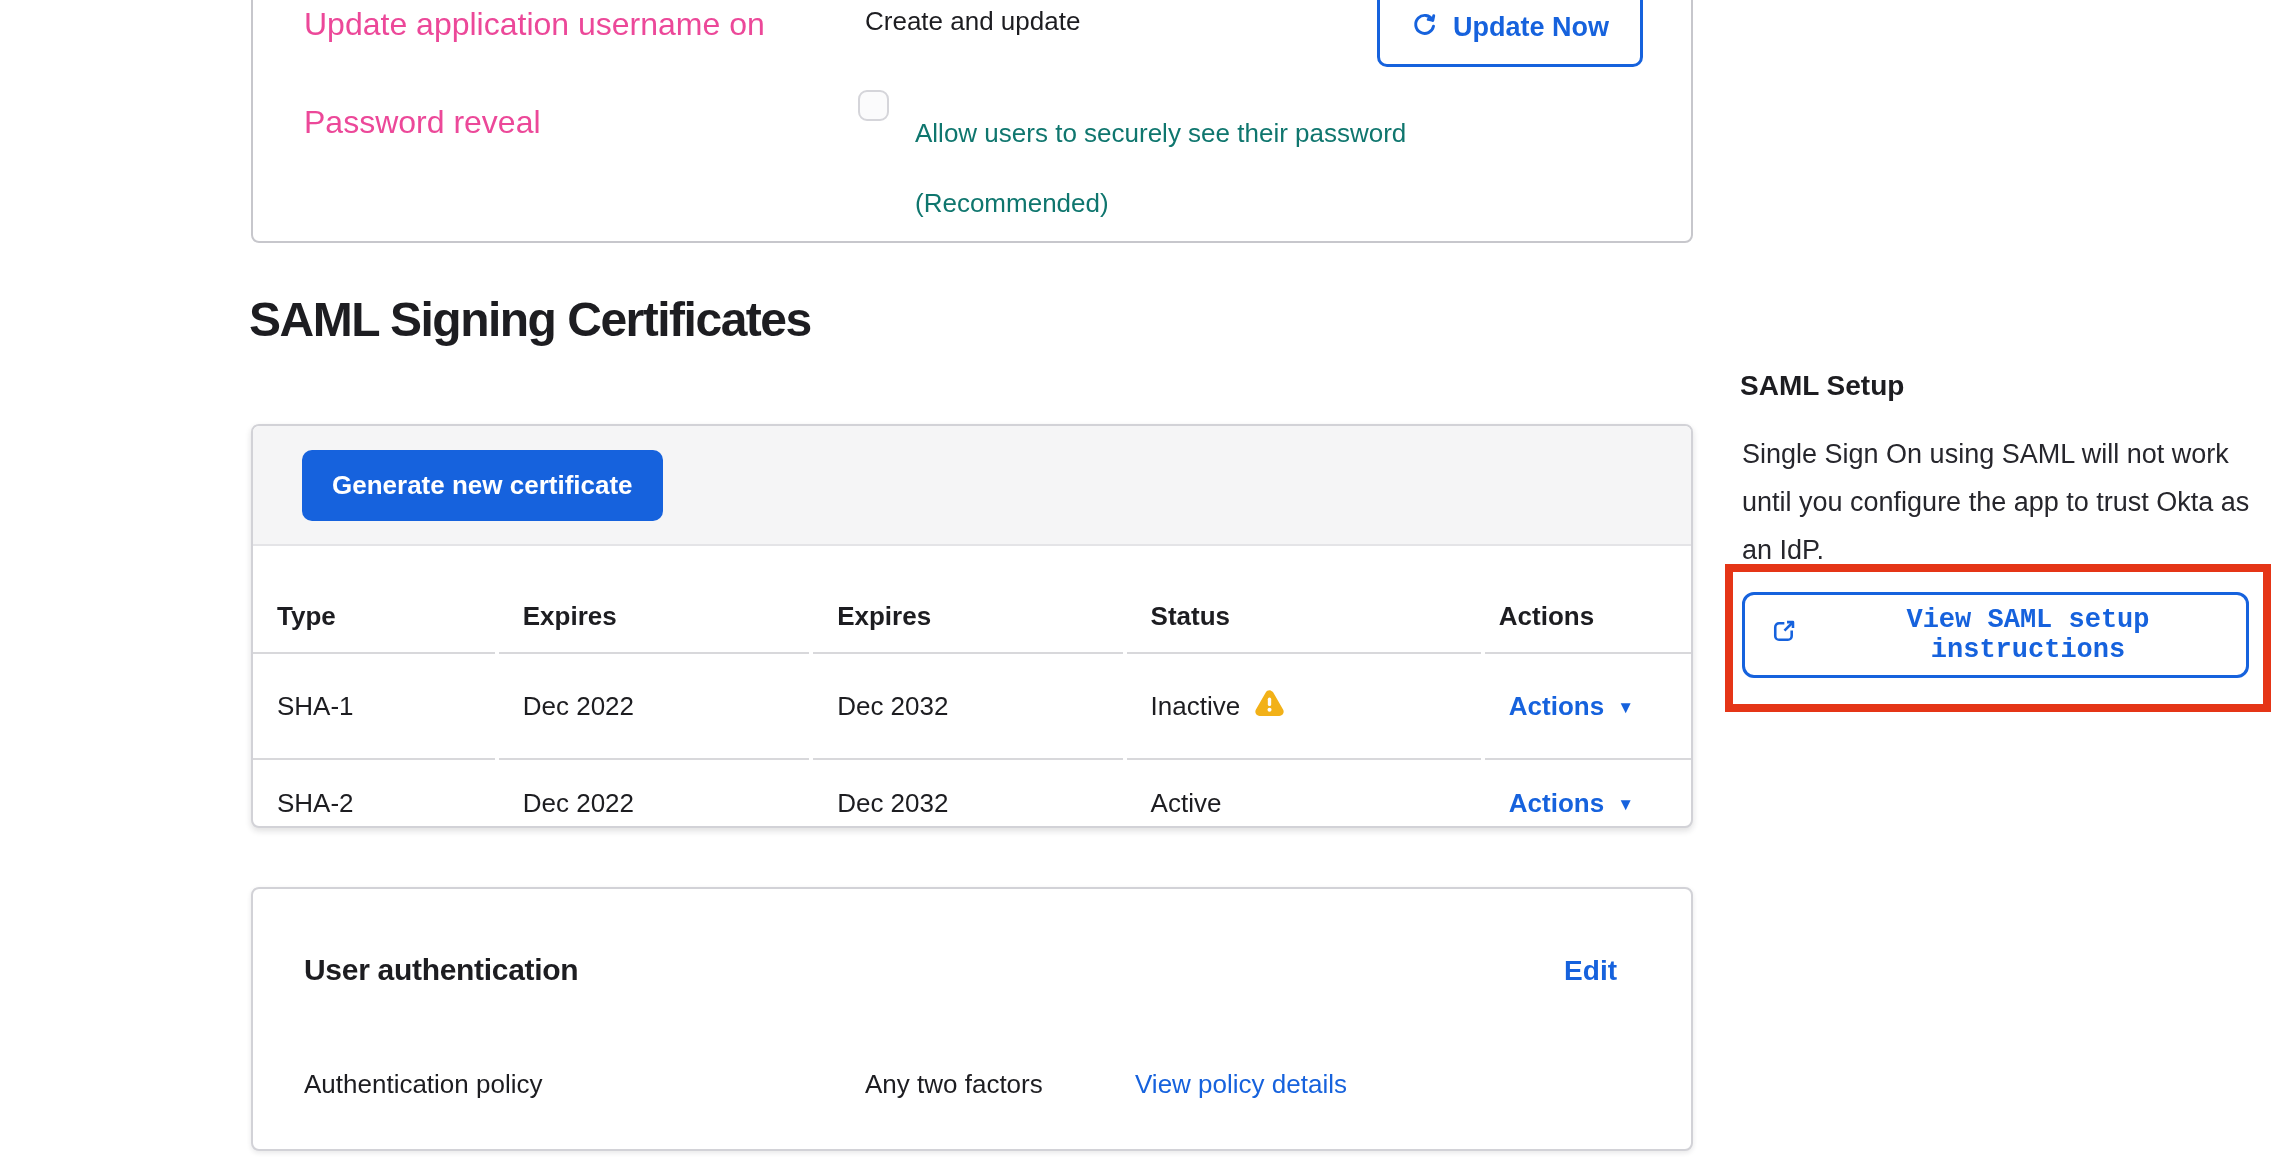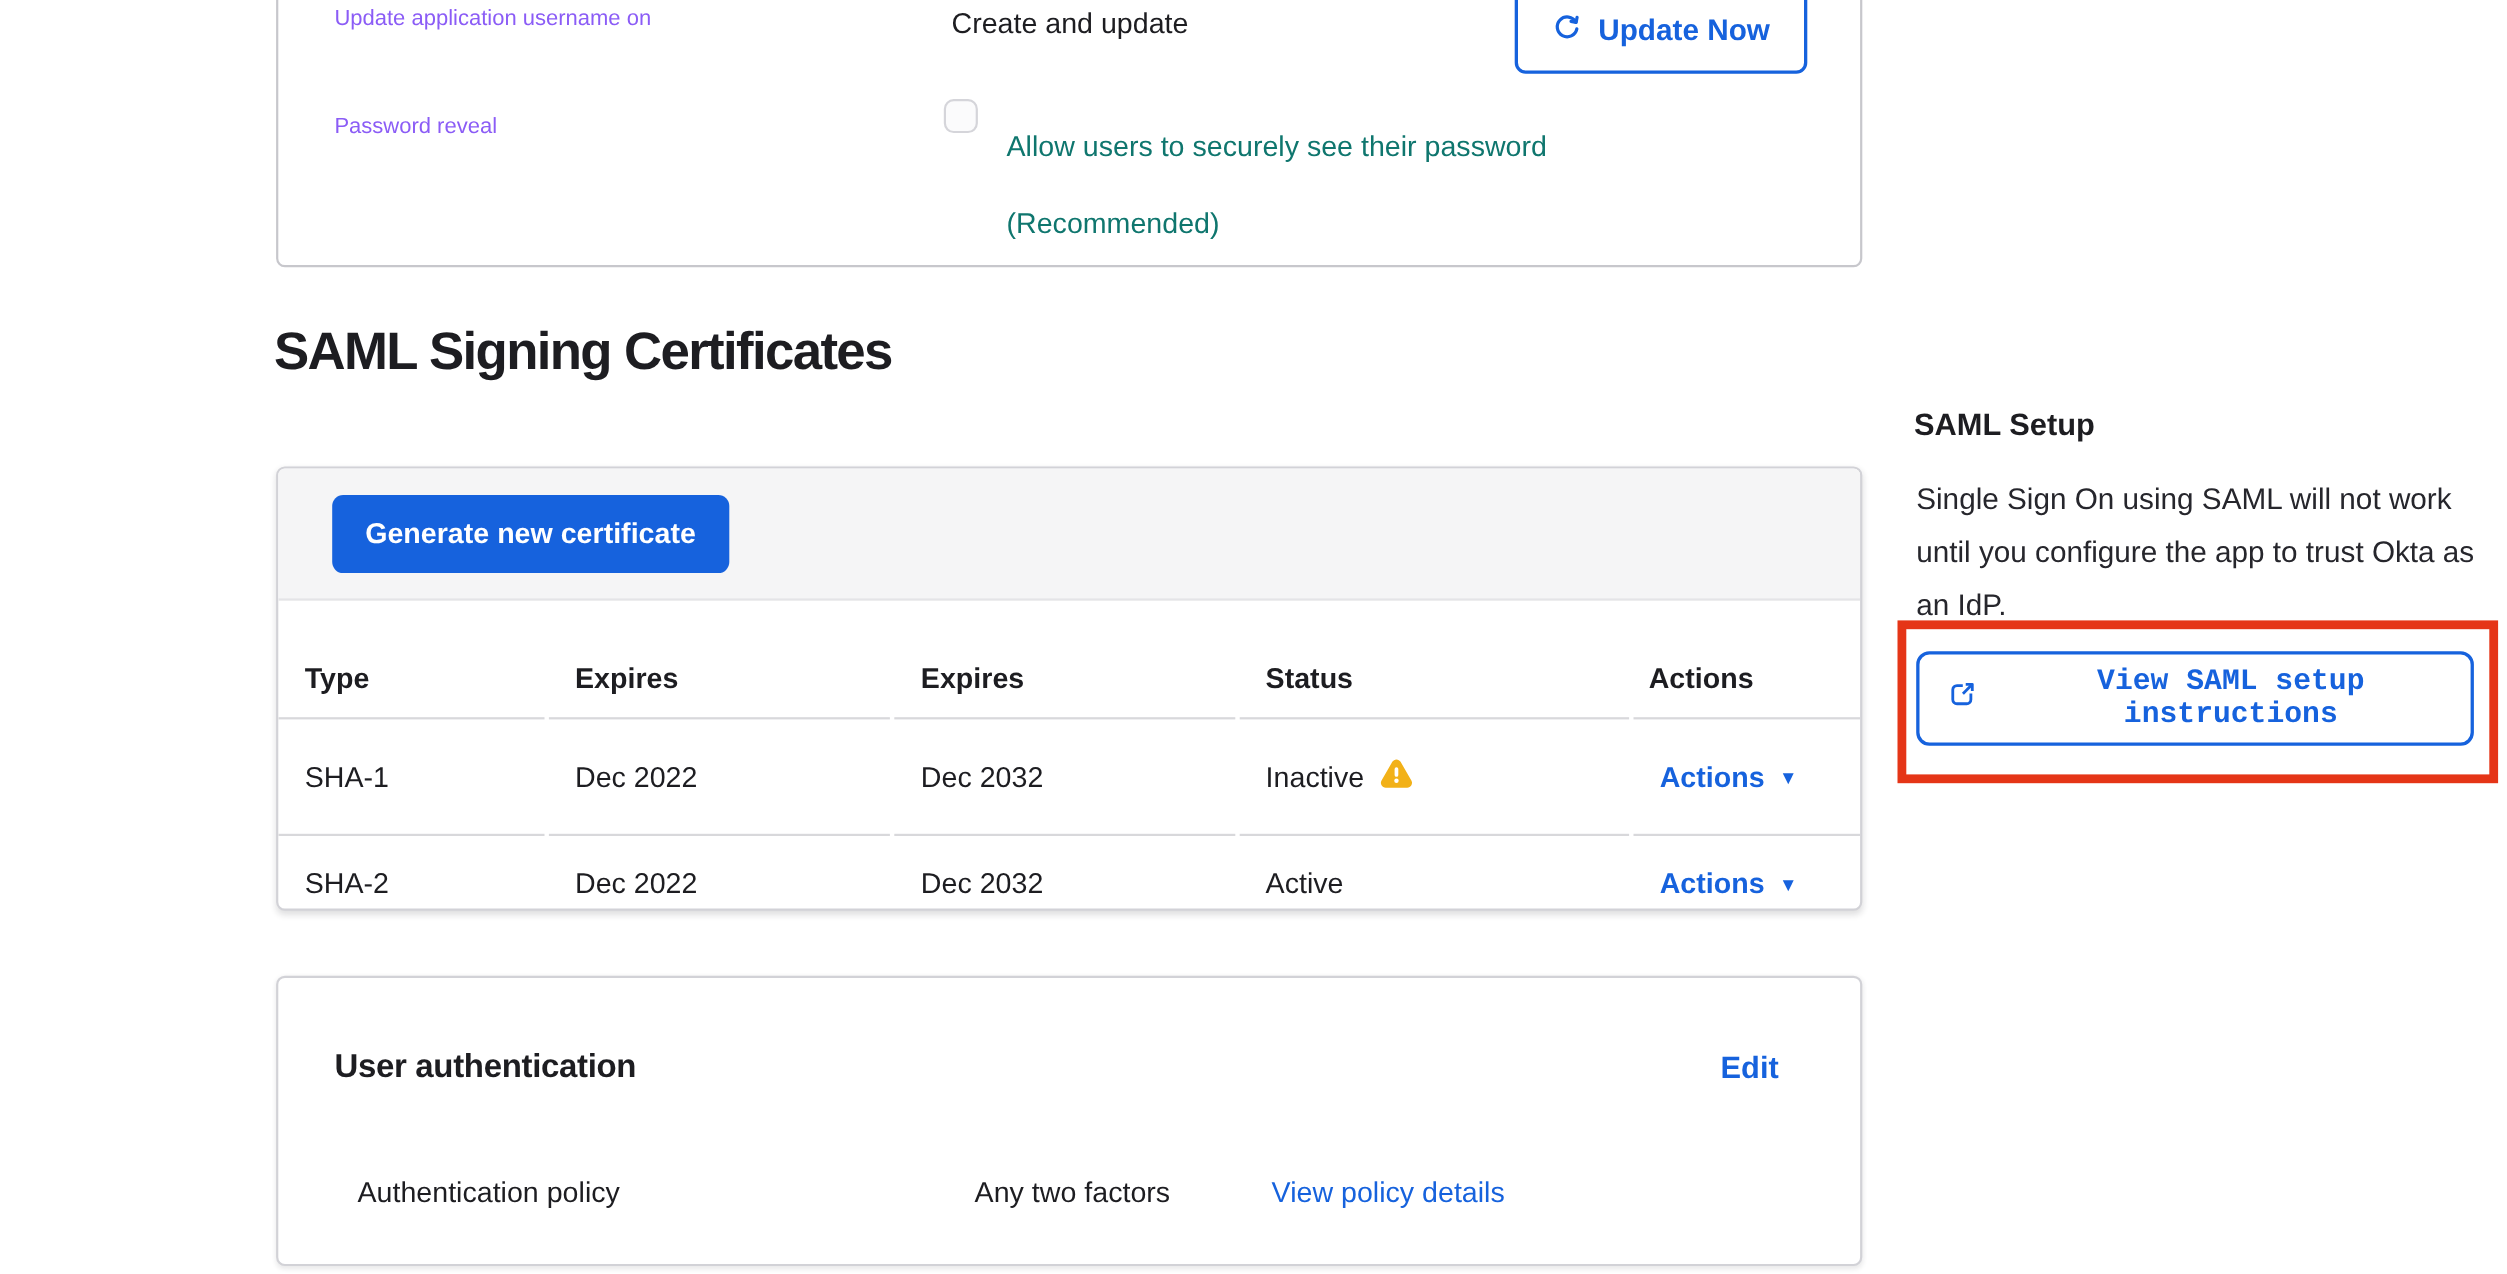--- a/index.html
+++ b/index.html
@@ -4,21 +4,21 @@
 <style>
   html,body{margin:0;padding:0;background:#fff;}
   .canvas{
     position:relative;width:2279px;height:1158px;overflow:hidden;background:#ffffff;
     font-family:"Liberation Sans","DejaVu Sans",sans-serif;color:#1d1d21;
   }
   .card{position:absolute;background:#fff;border:2px solid #cfcfd4;border-radius:8px;box-sizing:border-box;}
 
   
   .top-card{left:251px;top:-44px;width:1442px;height:287px;border-color:#c7c7cc;}
-  .top-card .label{position:absolute;font-size:20px;color:#8b5cf6;}
+  .top-card .label{position:absolute;font-size:32px;color:#ec4899;}
   .lbl-username{left:51px;top:48px;}
   .val-username{position:absolute;left:612px;top:48px;font-size:26px;}
   .btn{display:flex;align-items:center;justify-content:center;cursor:pointer;box-sizing:border-box;
        font-family:inherit;font-weight:700;border-radius:10px;}
   .update-now{position:absolute;left:1124px;top:30px;width:266px;height:79px;background:#fff;
        border:3px solid #1662dd;color:#1662dd;font-size:27px;gap:15px;}
   .lbl-password{left:51px;top:146px;}
   .checkbox{position:absolute;left:605px;top:132px;width:31px;height:31px;box-sizing:border-box;
        border:2px solid #d5d5da;border-radius:9px;background:#fbfbfc;}
   .reveal-text{position:absolute;left:662px;top:140px;width:566px;font-size:26px;line-height:70px;color:#0f766e;}
@@ -42,21 +42,21 @@
   .status-wrap{display:inline-flex;align-items:center;gap:14px;}
   .actions-cell{text-align:right !important;padding-right:57px !important;}
   .actions-link{color:#1662dd;font-weight:700;text-decoration:none;display:inline-flex;align-items:center;gap:13px;}
   .caret{font-size:17px;line-height:1;position:relative;top:1px;}
 
   
   .auth-card{left:251px;top:887px;width:1442px;height:264px;border-color:#d2d2d7;
        box-shadow:0 2px 5px rgba(30,30,35,.10);}
   .auth-title{position:absolute;left:51px;top:64px;font-size:30px;font-weight:700;letter-spacing:-0.3px;margin:0;}
   .edit-link{position:absolute;right:74px;top:66px;font-size:28px;font-weight:700;color:#1662dd;text-decoration:none;}
-  .auth-row span,.auth-row a{position:absolute;top:180px;font-size:26px;margin-left:21px;}
+  .auth-row span,.auth-row a{position:absolute;top:180px;font-size:26px;}
   .policy-label{left:51px;}
   .policy-value{left:612px;}
   .policy-link{left:882px;color:#1662dd;text-decoration:none;}
 
   
   .sb-title{position:absolute;left:1740px;top:370px;font-size:28px;font-weight:700;margin:0;color:#1d1d21;}
   .sb-para{position:absolute;left:1742px;top:430px;width:522px;font-size:27px;line-height:48px;color:#26262c;margin:0;}
   .annotation{position:absolute;left:1725px;top:564px;width:546px;height:148px;box-sizing:border-box;
        border:8px solid #e53517;}
   .saml-btn{position:absolute;left:1742px;top:592px;width:507px;height:86px;background:#fff;

